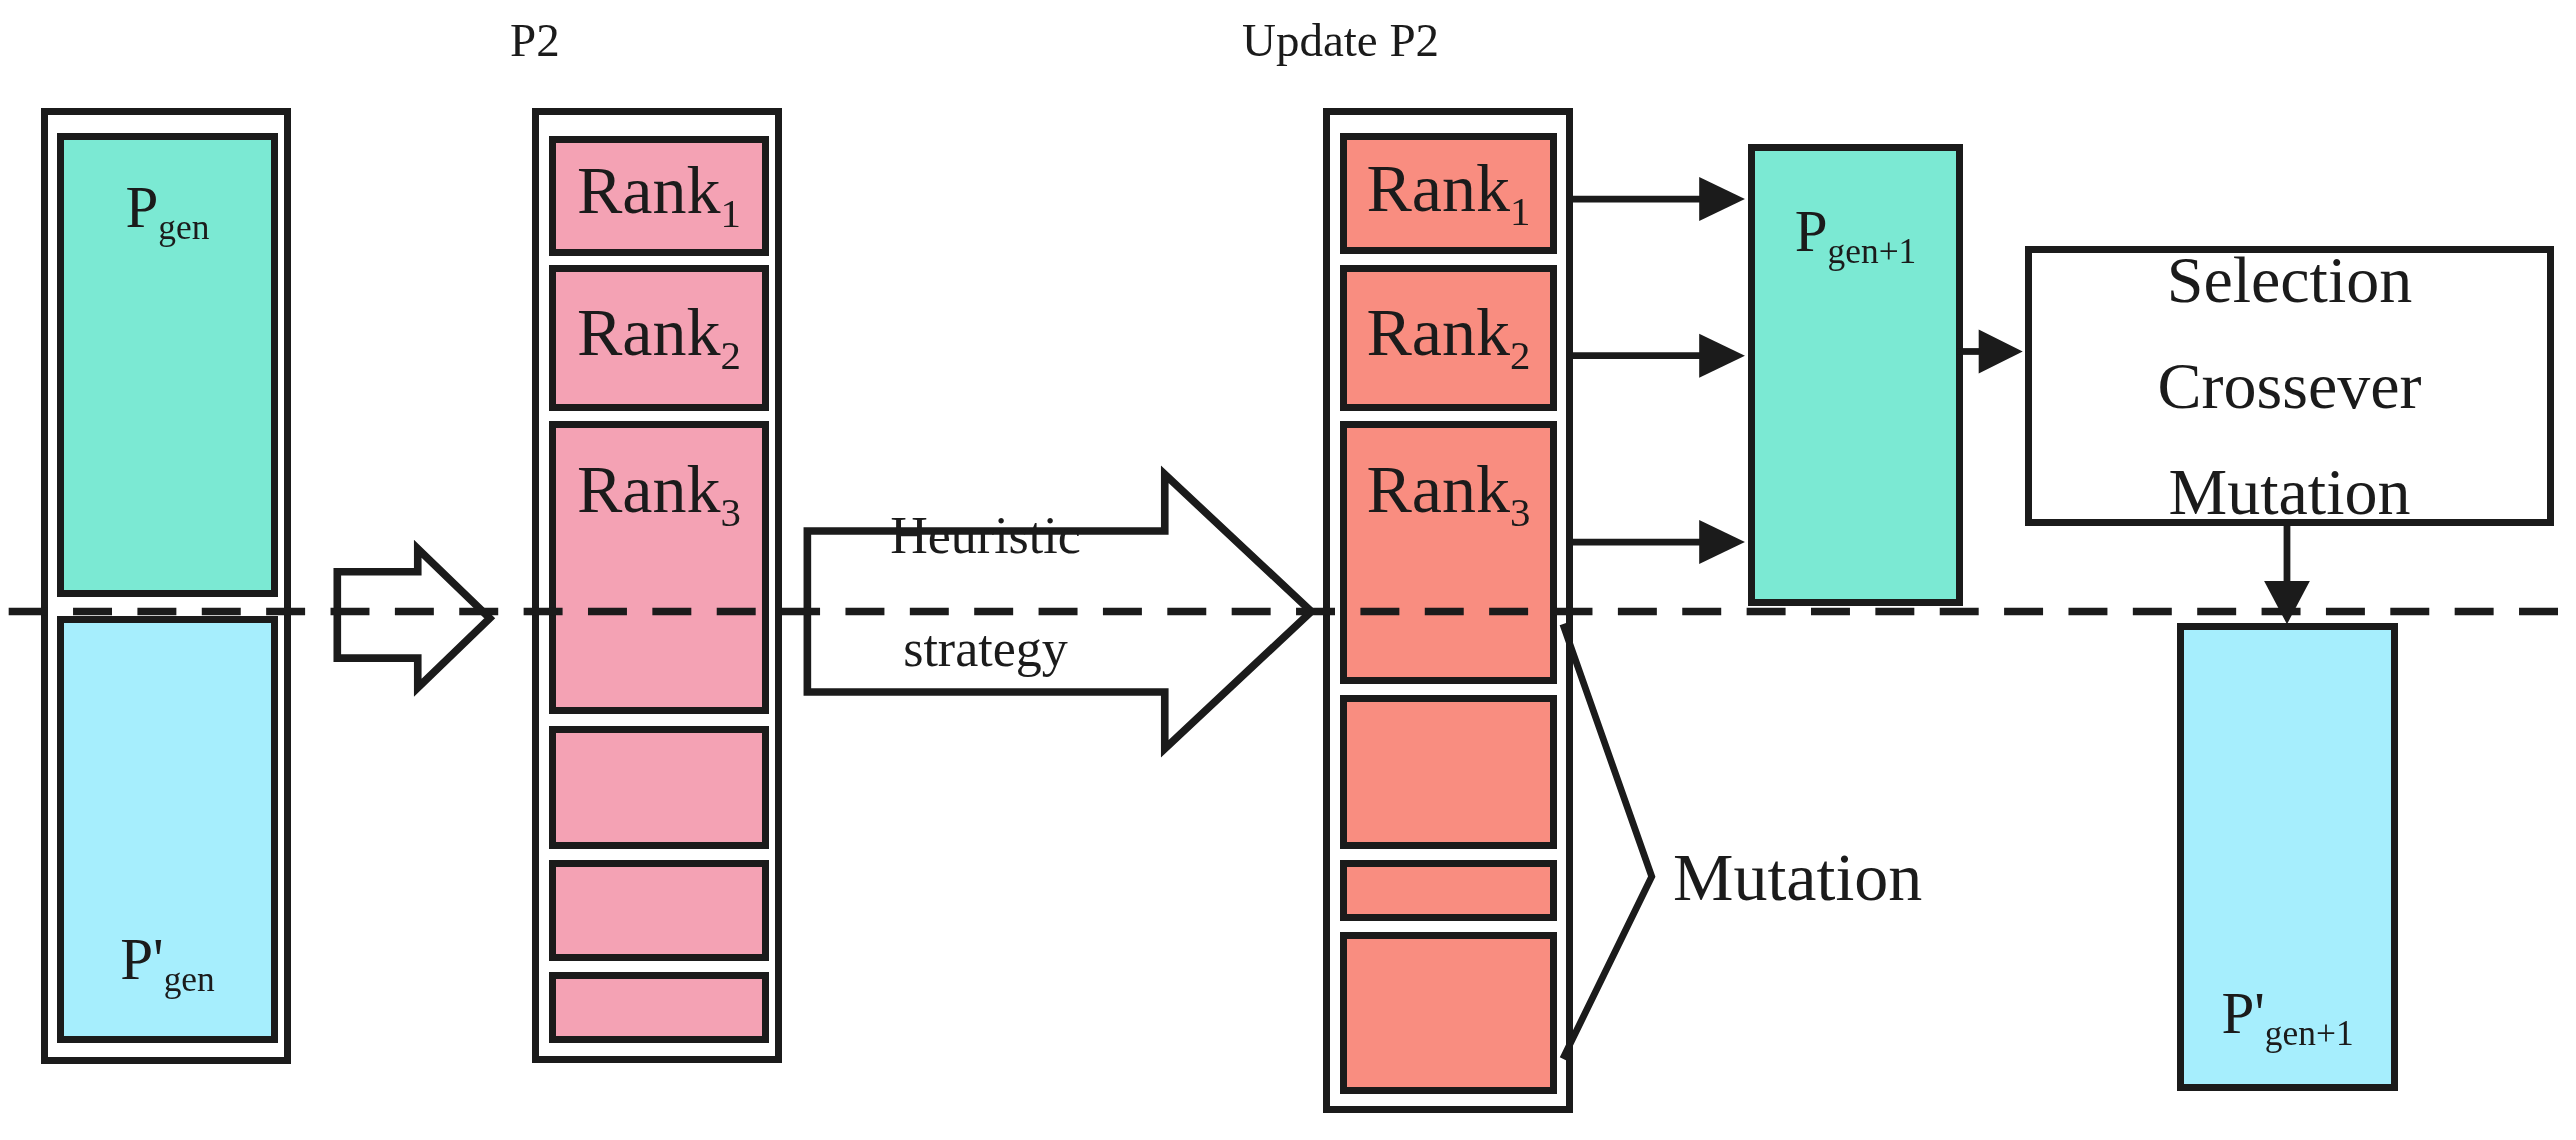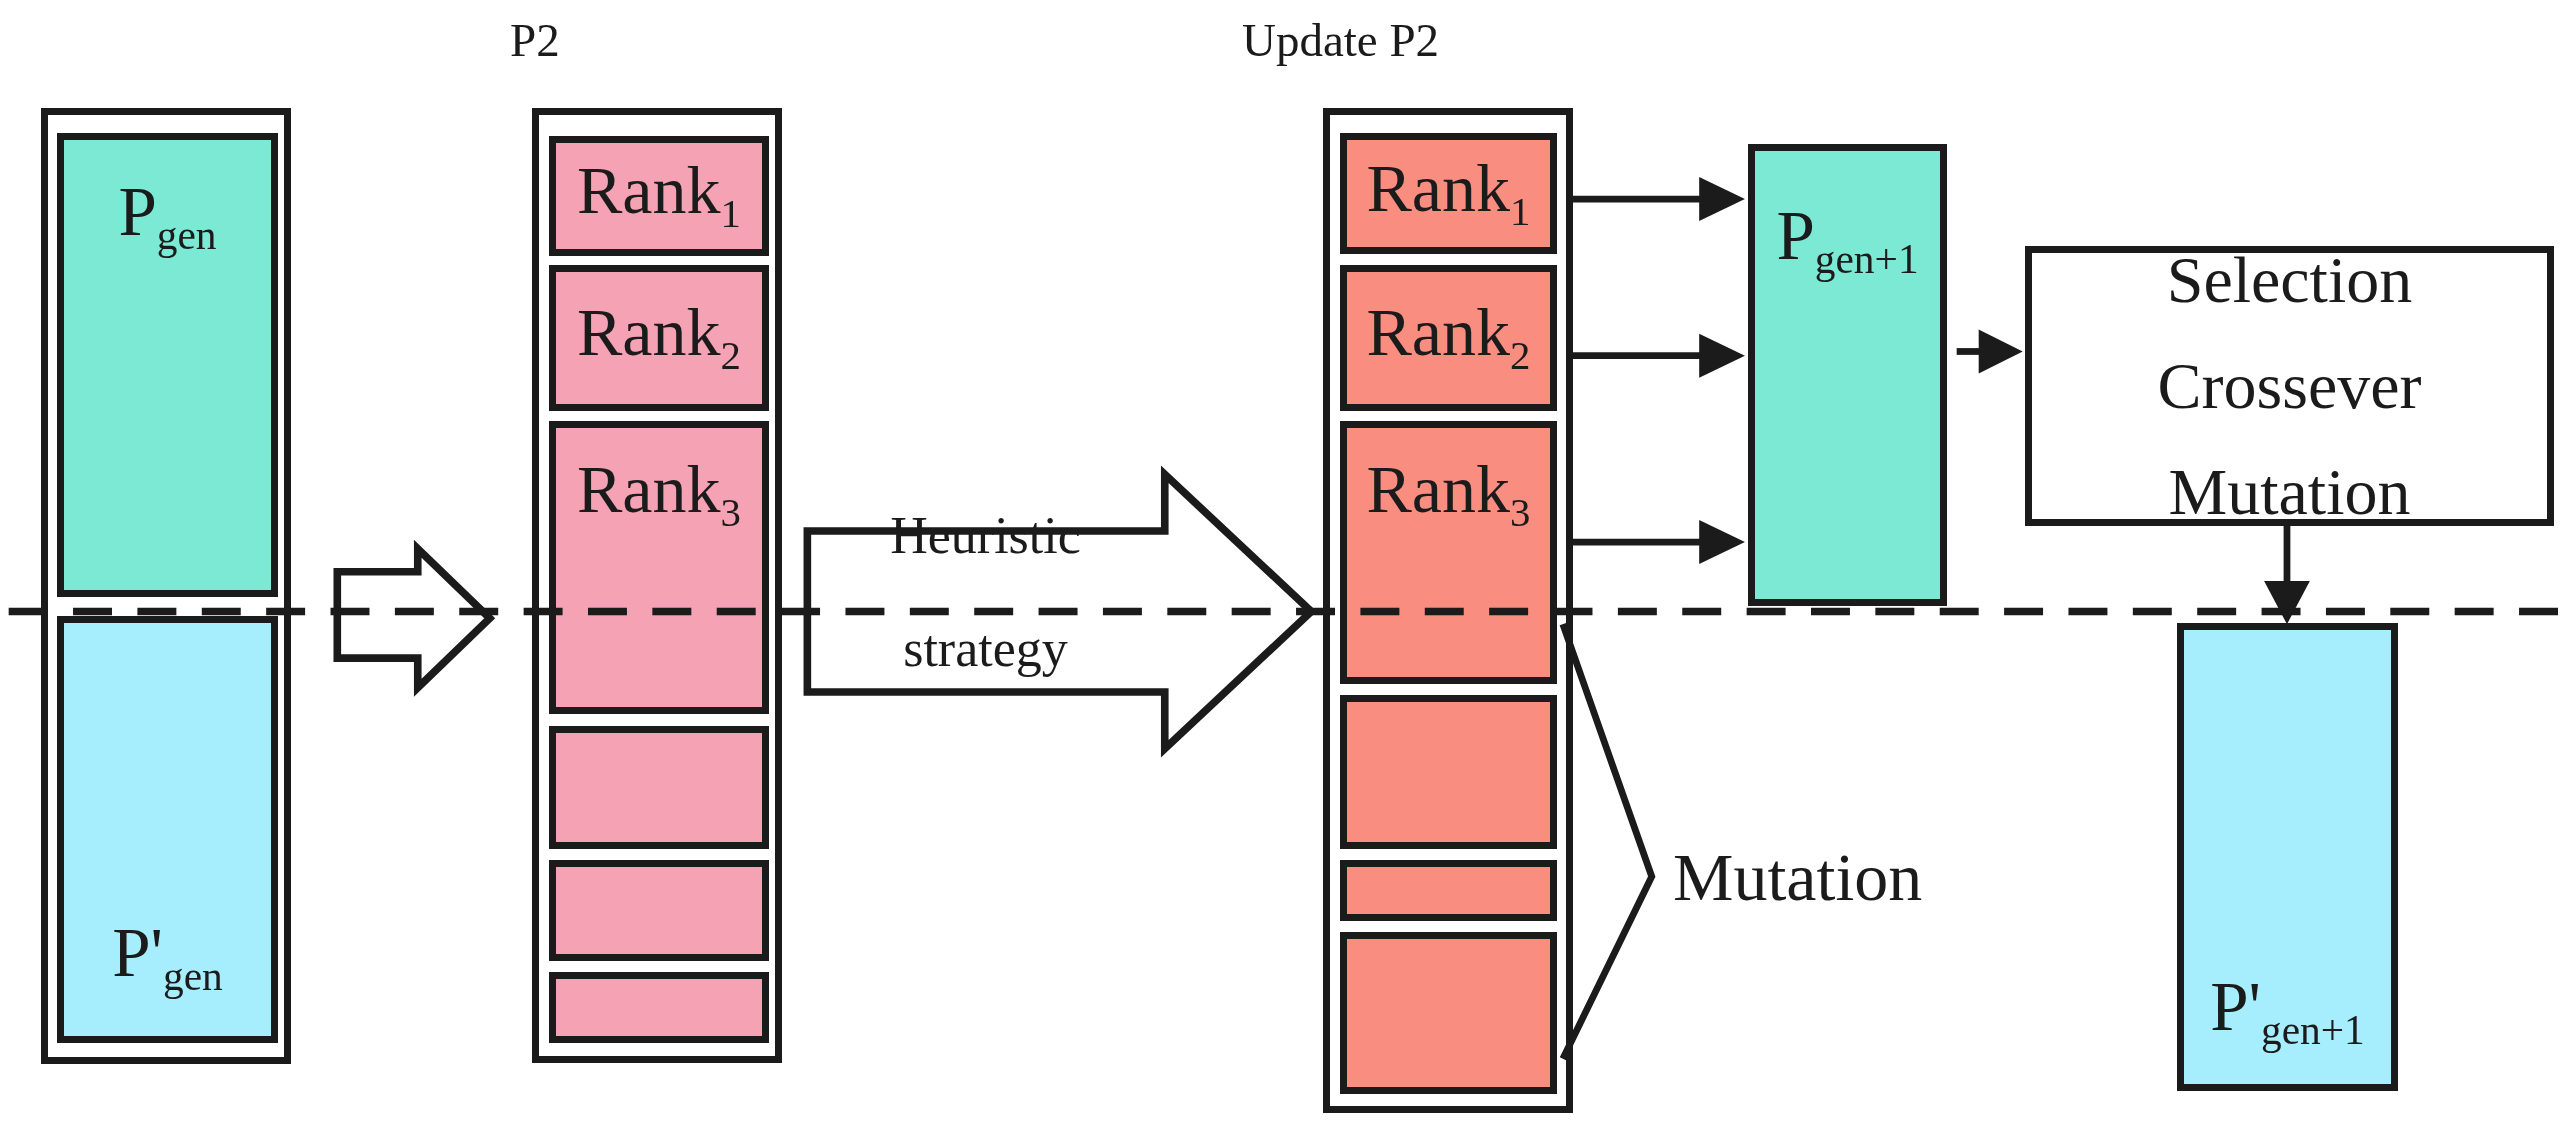--- a/index.html
+++ b/index.html
@@ -9,21 +9,21 @@
        flex-direction:column;align-items:center;}
   .plain{background:#ffffff;}
   .teal{background:#7BE9D3;}
   .blue{background:#A6EEFD;}
   .pink{background:#F4A2B4;}
   .salmon{background:#F98D80;}
   .v-center{justify-content:center;}
   .v-top{justify-content:flex-start;}
   .v-bottom{justify-content:flex-end;}
   .lbl{font-size:68px;line-height:1;white-space:nowrap;}
-  .plbl{font-size:69px;line-height:1;white-space:nowrap;}
+  .plbl{font-size:59px;line-height:1;white-space:nowrap;}
   .sb{font-size:0.60em;vertical-align:-0.35em;}
   .title{position:absolute;font-size:47px;line-height:1;z-index:3;}
   .freelbl{position:absolute;font-size:52px;line-height:1;text-align:center;z-index:3;white-space:nowrap;}
   #svg-overlay{position:absolute;left:0;top:0;z-index:2;pointer-events:none;}
   .selline{font-size:66px;line-height:86px;text-align:center;white-space:nowrap;}
   
   #col1-outer{left:41px;top:108px;width:250px;height:956px;}
   #col1-teal{left:57px;top:133px;width:221px;height:464px;padding-top:38px;}
   #col1-blue{left:57px;top:616px;width:221px;height:427px;padding-bottom:38px;}
   
@@ -40,21 +40,21 @@
   #upd-title{left:1242px;top:17px;width:424px;}
   #upd-outer{left:1323px;top:108px;width:250px;height:1005px;}
   .updseg{left:1340px;width:217px;}
   #upd-r1{top:133px;height:121px;}
   #upd-r2{top:265px;height:146px;}
   #upd-r3{top:421px;height:263px;padding-top:27px;}
   #upd-s4{top:695px;height:154px;}
   #upd-s5{top:860px;height:61px;}
   #upd-s6{top:932px;height:162px;}
   
-  #pgen1-box{left:1748px;top:144px;width:199px;height:462px;padding-top:51px;}
+  #pgen1-box{left:1748px;top:144px;width:215px;height:462px;padding-top:51px;}
   #sel-box{left:2025px;top:246px;width:529px;height:280px;justify-content:center;gap:20px;}
   #pprime-box{left:2177px;top:623px;width:221px;height:468px;padding-bottom:32px;}
   
   #heuristic-line1{left:807px;top:510px;width:357px;}
   #heuristic-line2{left:807px;top:623px;width:357px;}
   #deleted-label{left:1673px;top:843px;text-align:left;font-size:68px;}
 </style>
 </head>
 <body>
 

